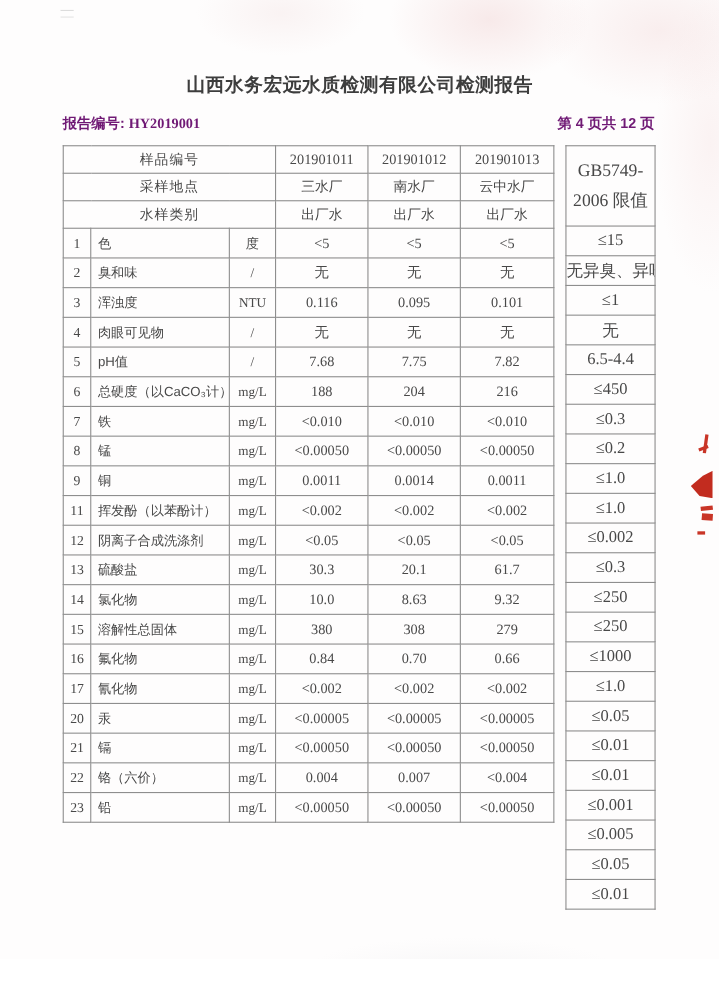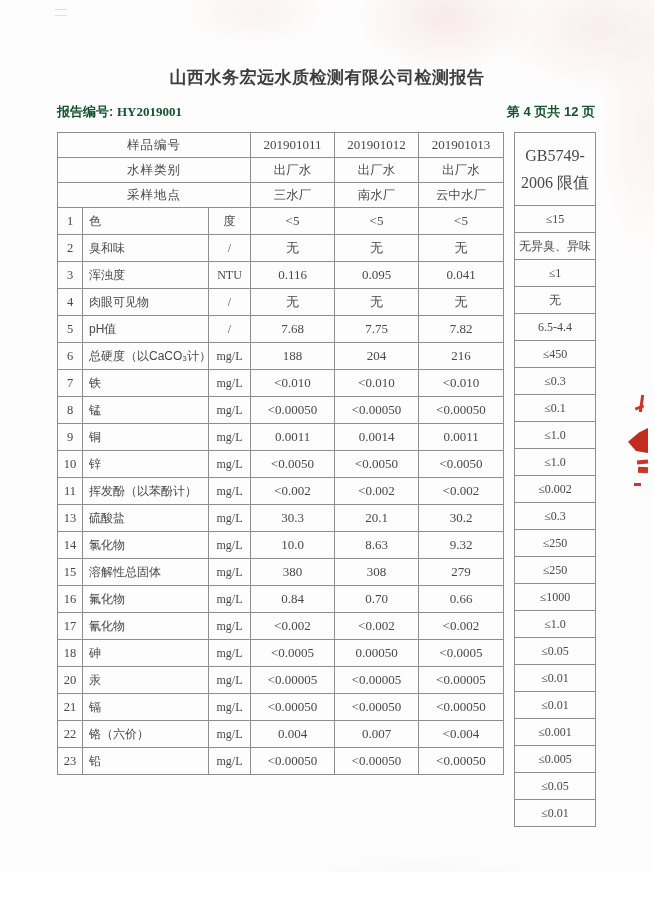--- a/index.html
+++ b/index.html
@@ -28,21 +28,21 @@
     border-top:1px solid #d4d4d4;border-bottom:1px solid #dddddd;opacity:.8;
   }
   .title{
     position:absolute;top:66px;left:0;width:100%;margin:0;
     text-align:center;font-size:17px;font-weight:bold;
     letter-spacing:0.5px;color:#3d3d3d;z-index:1;
   }
   .meta{
     position:absolute;top:103px;left:57px;width:538px;
     display:flex;justify-content:space-between;
-    font-size:13px;font-weight:bold;color:#14532d;z-index:1;
+    font-size:13px;font-weight:bold;color:#701a75;z-index:1;
   }
   .tables{
     position:absolute;top:132px;left:57px;
     display:flex;align-items:flex-start;gap:10px;z-index:1;
   }
   table{border-collapse:collapse;table-layout:fixed;}
   .main-table{width:446px;}
   .limits-table{width:82px;}
   td{
     border:1px solid #8e8e8e;
@@ -59,21 +59,21 @@
   }
   .name-cell{
     text-align:left;padding-left:6px;font-size:12px;letter-spacing:0;
   }
   .no-cell{font-family:"Liberation Serif","DejaVu Serif",serif;font-size:12.5px;}
   .unit-cell{font-family:"Liberation Serif","DejaVu Serif",serif;font-size:12px;}
   .limit-head{
     height:72px;font-size:16px;line-height:27px;
     font-family:"Liberation Serif","DejaVu Serif",serif;
   }
-  .limit-cell{font-size:12px;}
+  .limit-cell{font-size:15px;}
   
   .stamp{position:absolute;left:626px;top:390px;width:26px;height:100px;z-index:2;}
   .stamp div{position:absolute;background:#c93527;}
   .s-a1{left:14px;top:5px;width:3px;height:17px;transform:rotate(8deg);}
   .s-a2{left:9px;top:16px;width:9px;height:3px;transform:rotate(-20deg);}
   .s-b{
     left:2px;top:38px;width:20px;height:25px;background:#c22c1f !important;
     clip-path:polygon(0 55%,55% 18%,100% 0,100% 100%,40% 92%);
   }
   .s-c1{left:11px;top:70px;width:11px;height:4px;transform:rotate(-6deg);}
@@ -108,30 +108,30 @@
           <col style="width:85px">
       </colgroup>
       <thead>
         <tr>
           <td colspan="3" class="head-label">样品编号</td>
           <td class="num">201901011</td>
           <td class="num">201901012</td>
           <td class="num">201901013</td>
         </tr>
         <tr>
+          <td colspan="3" class="head-label">采样地点</td>
+          <td>三水厂</td>
+          <td>南水厂</td>
+          <td>云中水厂</td>
+        </tr>
+        <tr>
           <td colspan="3" class="head-label">水样类别</td>
           <td>出厂水</td>
           <td>出厂水</td>
           <td>出厂水</td>
-        </tr>
-        <tr>
-          <td colspan="3" class="head-label">采样地点</td>
-          <td>三水厂</td>
-          <td>南水厂</td>
-          <td>云中水厂</td>
         </tr>
       </thead>
       <tbody>
           <tr>
     <td class="no-cell">1</td>
     <td class="name-cell">色</td>
     <td class="unit-cell">度</td>
     <td class="num">&lt;5</td>
     <td class="num">&lt;5</td>
     <td class="num">&lt;5</td>
@@ -143,21 +143,21 @@
     <td class="num">无</td>
     <td class="num">无</td>
     <td class="num">无</td>
   </tr>
           <tr>
     <td class="no-cell">3</td>
     <td class="name-cell">浑浊度</td>
     <td class="unit-cell">NTU</td>
     <td class="num">0.116</td>
     <td class="num">0.095</td>
-    <td class="num">0.041</td>
+    <td class="num">0.101</td>
   </tr>
           <tr>
     <td class="no-cell">4</td>
     <td class="name-cell">肉眼可见物</td>
     <td class="unit-cell">/</td>
     <td class="num">无</td>
     <td class="num">无</td>
     <td class="num">无</td>
   </tr>
           <tr>
@@ -194,42 +194,42 @@
   </tr>
           <tr>
     <td class="no-cell">9</td>
     <td class="name-cell">铜</td>
     <td class="unit-cell">mg/L</td>
     <td class="num">0.0011</td>
     <td class="num">0.0014</td>
     <td class="num">0.0011</td>
   </tr>
           <tr>
-    <td class="no-cell">10</td>
-    <td class="name-cell">锌</td>
-    <td class="unit-cell">mg/L</td>
-    <td class="num">&lt;0.0050</td>
-    <td class="num">&lt;0.0050</td>
-    <td class="num">&lt;0.0050</td>
-  </tr>
-          <tr>
     <td class="no-cell">11</td>
     <td class="name-cell">挥发酚（以苯酚计）</td>
     <td class="unit-cell">mg/L</td>
     <td class="num">&lt;0.002</td>
     <td class="num">&lt;0.002</td>
     <td class="num">&lt;0.002</td>
   </tr>
           <tr>
+    <td class="no-cell">12</td>
+    <td class="name-cell">阴离子合成洗涤剂</td>
+    <td class="unit-cell">mg/L</td>
+    <td class="num">&lt;0.05</td>
+    <td class="num">&lt;0.05</td>
+    <td class="num">&lt;0.05</td>
+  </tr>
+          <tr>
     <td class="no-cell">13</td>
     <td class="name-cell">硫酸盐</td>
     <td class="unit-cell">mg/L</td>
     <td class="num">30.3</td>
     <td class="num">20.1</td>
-    <td class="num">30.2</td>
+    <td class="num">61.7</td>
   </tr>
           <tr>
     <td class="no-cell">14</td>
     <td class="name-cell">氯化物</td>
     <td class="unit-cell">mg/L</td>
     <td class="num">10.0</td>
     <td class="num">8.63</td>
     <td class="num">9.32</td>
   </tr>
           <tr>
@@ -248,28 +248,20 @@
     <td class="num">0.70</td>
     <td class="num">0.66</td>
   </tr>
           <tr>
     <td class="no-cell">17</td>
     <td class="name-cell">氰化物</td>
     <td class="unit-cell">mg/L</td>
     <td class="num">&lt;0.002</td>
     <td class="num">&lt;0.002</td>
     <td class="num">&lt;0.002</td>
-  </tr>
-          <tr>
-    <td class="no-cell">18</td>
-    <td class="name-cell">砷</td>
-    <td class="unit-cell">mg/L</td>
-    <td class="num">&lt;0.0005</td>
-    <td class="num">0.00050</td>
-    <td class="num">&lt;0.0005</td>
   </tr>
           <tr>
     <td class="no-cell">20</td>
     <td class="name-cell">汞</td>
     <td class="unit-cell">mg/L</td>
     <td class="num">&lt;0.00005</td>
     <td class="num">&lt;0.00005</td>
     <td class="num">&lt;0.00005</td>
   </tr>
           <tr>
@@ -324,21 +316,21 @@
           <tr>
     <td class="limit-cell num">6.5-4.4</td>
   </tr>
           <tr>
     <td class="limit-cell num">≤450</td>
   </tr>
           <tr>
     <td class="limit-cell num">≤0.3</td>
   </tr>
           <tr>
-    <td class="limit-cell num">≤0.1</td>
+    <td class="limit-cell num">≤0.2</td>
   </tr>
           <tr>
     <td class="limit-cell num">≤1.0</td>
   </tr>
           <tr>
     <td class="limit-cell num">≤1.0</td>
   </tr>
           <tr>
     <td class="limit-cell num">≤0.002</td>
   </tr>

